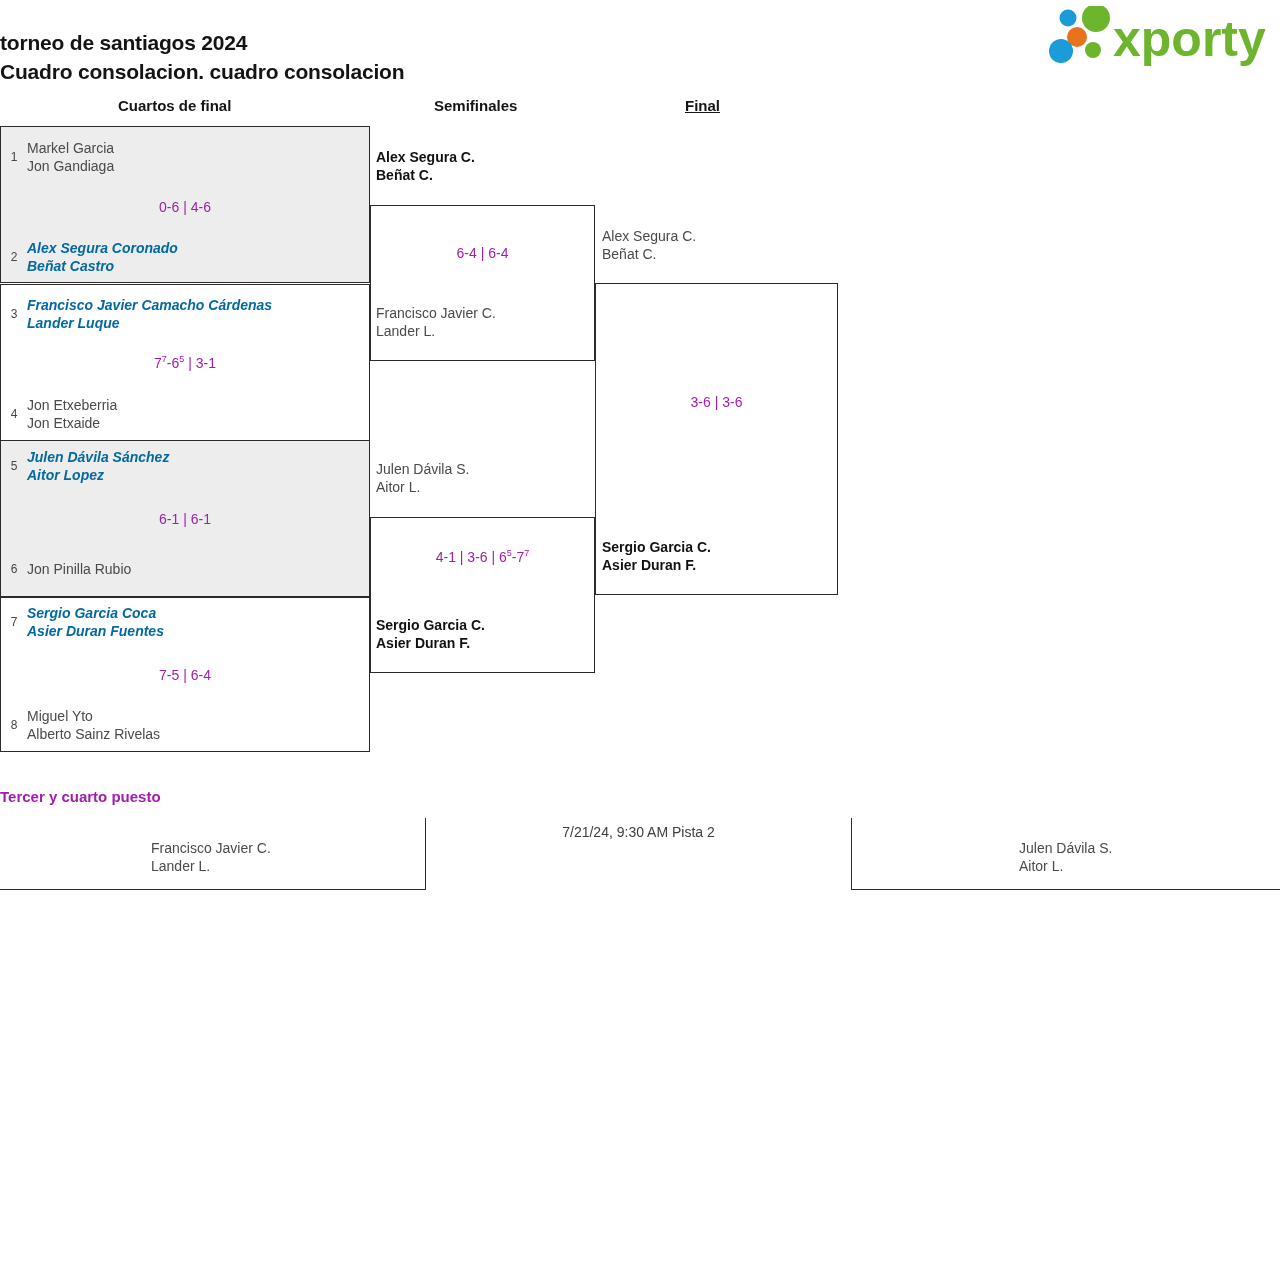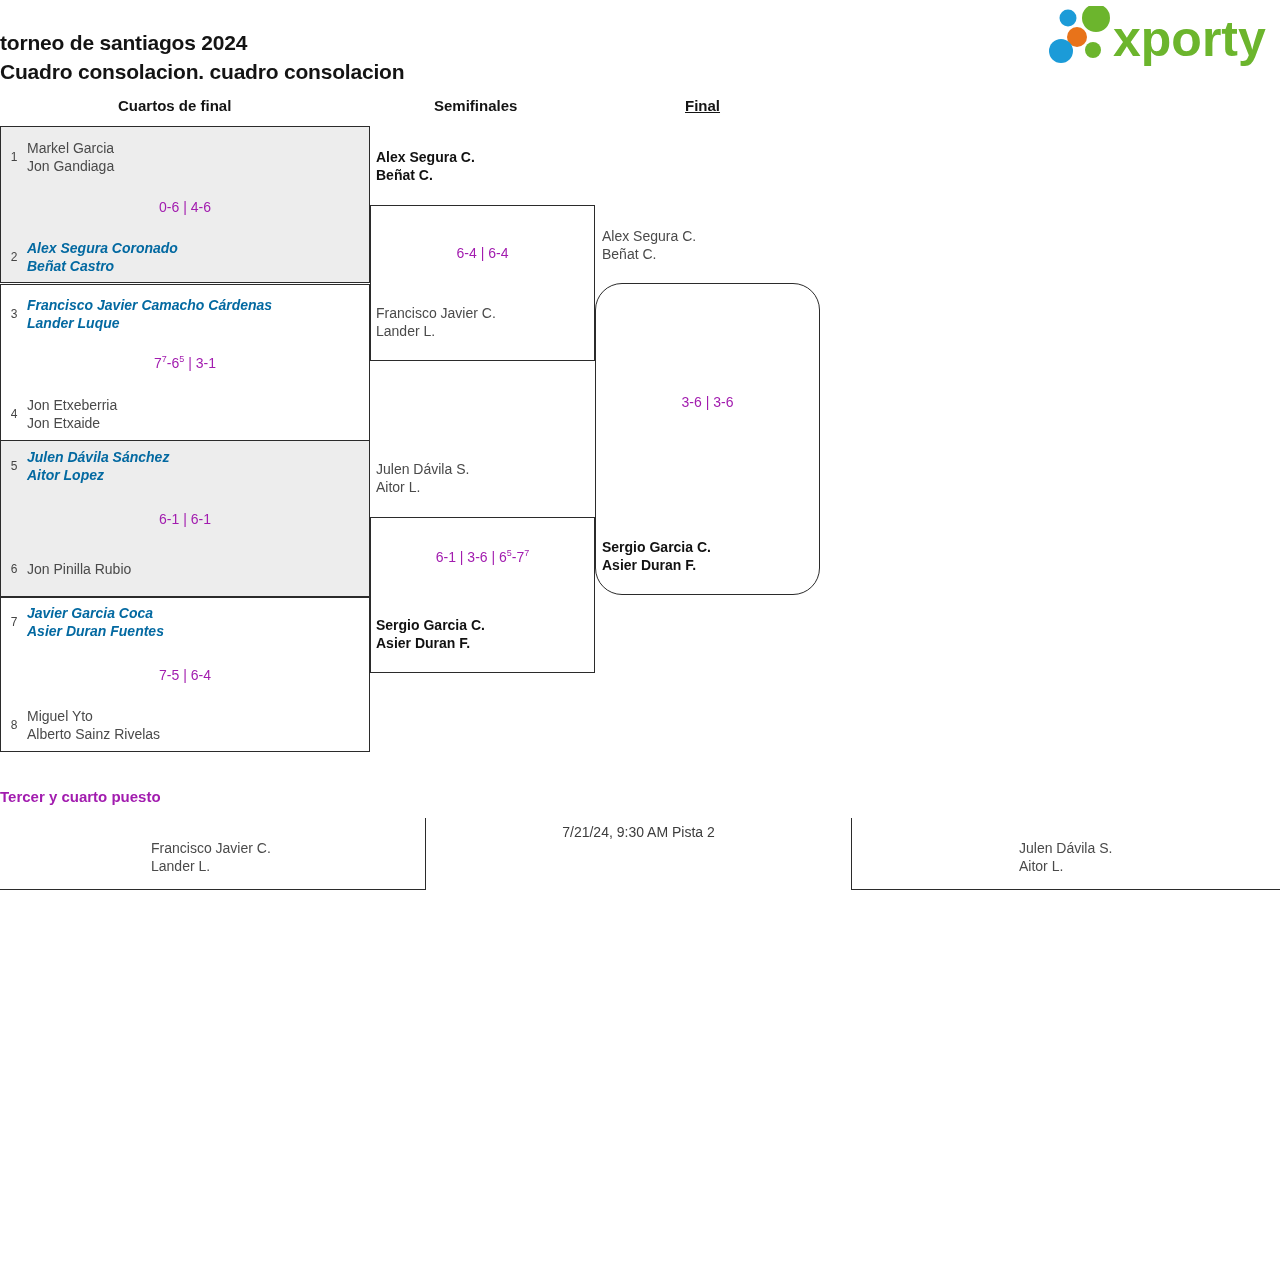--- a/index.html
+++ b/index.html
@@ -205,21 +205,21 @@
       <span class="names">
         <span class="nm">Jon Pinilla Rubio</span>
       </span>
     </div>
   </div>
 
   <div class="match" style="left:0px; top:597px; width:370px; height:155px;">
     <div class="slot" style="top:6px;">
       <span class="seed">7</span>
       <span class="names win">
-        <span class="nm">Javier Garcia Coca</span>
+        <span class="nm">Sergio Garcia Coca</span>
         <span class="nm">Asier Duran Fuentes</span>
       </span>
     </div>
     <div class="score" style="top:69px;">7-5 | 6-4</div>
     <div class="slot" style="top:109px;">
       <span class="seed">8</span>
       <span class="names">
         <span class="nm">Miguel Yto</span>
         <span class="nm">Alberto Sainz Rivelas</span>
       </span>
@@ -240,35 +240,35 @@
     <span class="nm">Lander L.</span>
   </div>
 
   <div class="carry" style="left:376px; top:460px;">
     <span class="nm">Julen Dávila S.</span>
     <span class="nm">Aitor L.</span>
   </div>
 
   <div class="match" style="left:370px; top:517px; width:225px; height:156px;">
     <div class="score" style="top:31px;">
-      <span id="sf2-score"><span>6-1 | 3-6 | 6</span><sup>5</sup><span>-7</span><sup>7</sup></span>
+      <span id="sf2-score"><span>4-1 | 3-6 | 6</span><sup>5</sup><span>-7</span><sup>7</sup></span>
     </div>
   </div>
 
   <div class="carry win" style="left:376px; top:616px;">
     <span class="nm">Sergio Garcia C.</span>
     <span class="nm">Asier Duran F.</span>
   </div>
 
   <div class="carry" style="left:602px; top:227px;">
     <span class="nm">Alex Segura C.</span>
     <span class="nm">Beñat C.</span>
   </div>
 
-  <div class="match" style="left:595px; top:283px; width:225px; height:312px;border-radius:27px;">
+  <div class="match" style="left:595px; top:283px; width:243px; height:312px;">
     <div class="score" style="top:110px;">3-6 | 3-6</div>
   </div>
 
   <div class="carry win" style="left:602px; top:538px;">
     <span class="nm">Sergio Garcia C.</span>
     <span class="nm">Asier Duran F.</span>
   </div>
 
   <div class="tp-title">Tercer y cuarto puesto</div>
 

